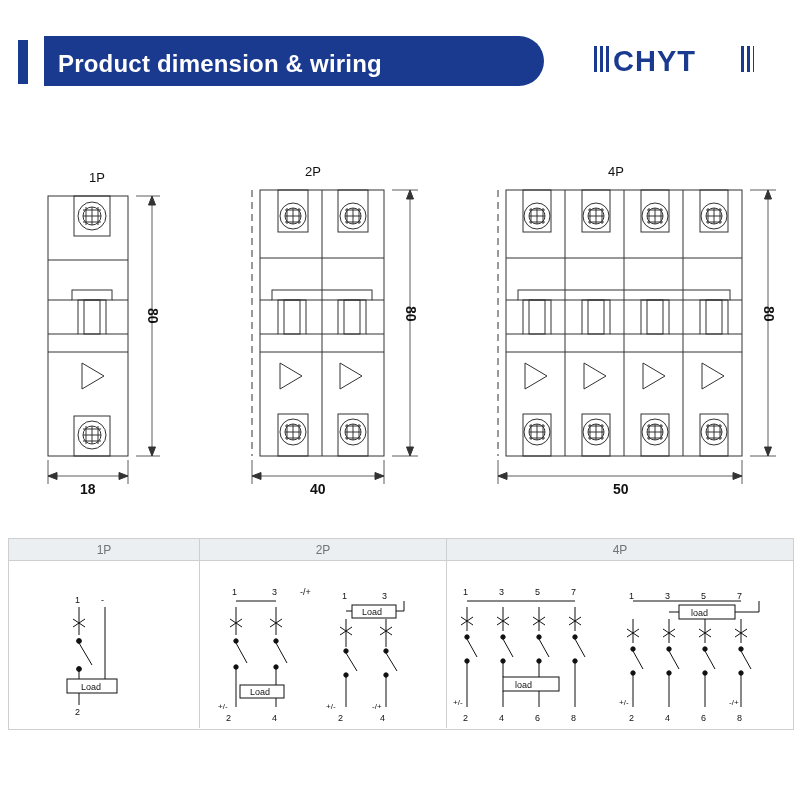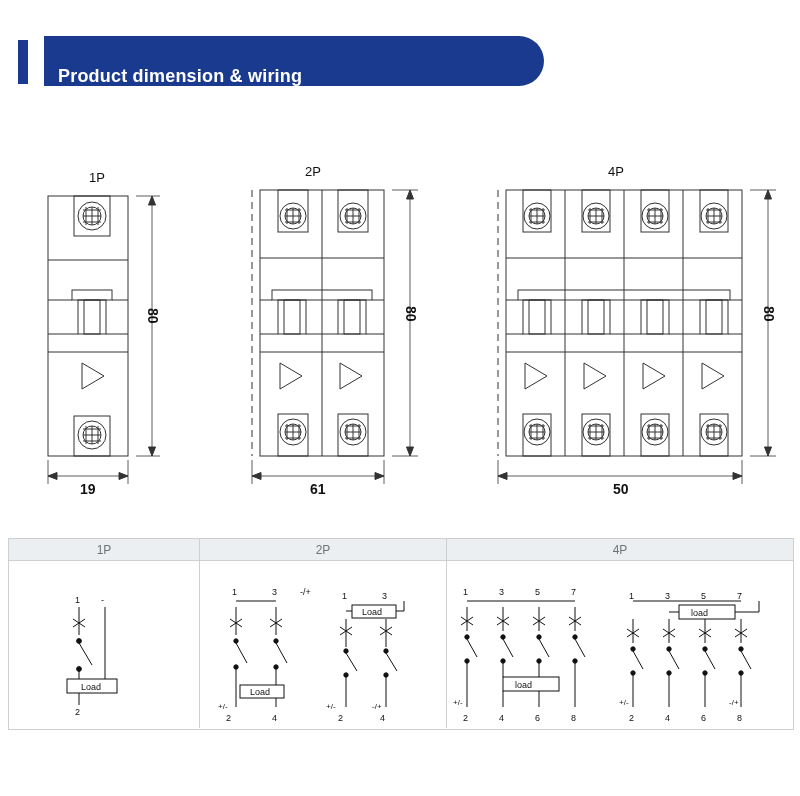--- a/index.html
+++ b/index.html
@@ -17,22 +17,22 @@
   }
   .header-accent{
     position:absolute;left:18px;top:4px;width:10px;height:44px;background:#1a3a8f;
   }
   .header-banner{
     position:absolute;left:44px;top:0px;width:500px;height:50px;
     background:#1a3a8f;
     border-radius:0 26px 26px 0;
   }
   .header-title{
-    position:absolute;left:58px;top:30px;
-    color:#ffffff;font-size:18px;font-weight:bold;letter-spacing:.2px;
+    position:absolute;left:58px;top:14px;
+    color:#ffffff;font-size:24px;font-weight:bold;letter-spacing:.2px;
   }
   
   .logo{
     position:absolute;right:46px;top:6px;height:38px;display:flex;align-items:center;
   }
   .logo svg{display:block;}
   
   .draw{position:absolute;left:0;top:0;width:800px;height:796px;pointer-events:none;}
   .lbl{
     position:absolute;font-size:13px;color:#111;font-weight:normal;
@@ -67,20 +67,33 @@
   .tiny{font-size:9px;fill:#111;font-family:"Liberation Sans", sans-serif;}
   .tiny2{font-size:8px;fill:#111;font-family:"Liberation Sans", sans-serif;}
 </style>
 </head>
 <body>
 
 <div class="header">
   <div class="header-accent"></div>
   <div class="header-banner"></div>
   <div class="header-title">Product dimension &amp; wiring</div>
+  <div class="logo">
+    <svg width="160" height="38" viewBox="0 0 160 38">
+      <g fill="#1a3a8f">
+        <rect x="0" y="4" width="3" height="26"></rect>
+        <rect x="6" y="4" width="3" height="26"></rect>
+        <rect x="12" y="4" width="3" height="26"></rect>
+        <rect x="147" y="4" width="3" height="26"></rect>
+        <rect x="153" y="4" width="3" height="26"></rect>
+        <rect x="159" y="4" width="1" height="26"></rect>
+      </g>
+      <text x="19" y="29" font-family="Liberation Sans, sans-serif" font-size="29" font-weight="bold" fill="#1a3a8f" letter-spacing="1">CHYT</text>
+    </svg>
+  </div>
 </div>
 
 <svg class="draw" width="800" height="796" viewBox="0 0 800 796" xmlns="http://www.w3.org/2000/svg">
   <g stroke="#333" fill="none" stroke-width="1">
 
     <g>
       <rect x="48" y="196" width="80" height="260" fill="#ffffff"></rect>
 
       <rect x="74" y="196" width="36" height="40"></rect>
       <rect x="74" y="416" width="36" height="40"></rect>
@@ -318,22 +331,22 @@
 </svg>
 
 <div class="lbl" style="left:89px;top:170px;">1P</div>
 <div class="lbl" style="left:305px;top:164px;">2P</div>
 <div class="lbl" style="left:608px;top:164px;">4P</div>
 
 <div class="dim-v" style="left:145px;top:308px;">80</div>
 <div class="dim-v" style="left:403px;top:306px;">80</div>
 <div class="dim-v" style="left:761px;top:306px;">80</div>
 
-<div class="dim-h" style="left:80px;top:481px;">19</div>
-<div class="dim-h" style="left:310px;top:481px;">61</div>
+<div class="dim-h" style="left:80px;top:481px;">18</div>
+<div class="dim-h" style="left:310px;top:481px;">40</div>
 <div class="dim-h" style="left:613px;top:481px;">50</div>
 
 <div class="table">
   <div class="thead">
     <div class="th c1">1P</div>
     <div class="th c2">2P</div>
     <div class="th c3">4P</div>
   </div>
   <div class="tbody">
 

